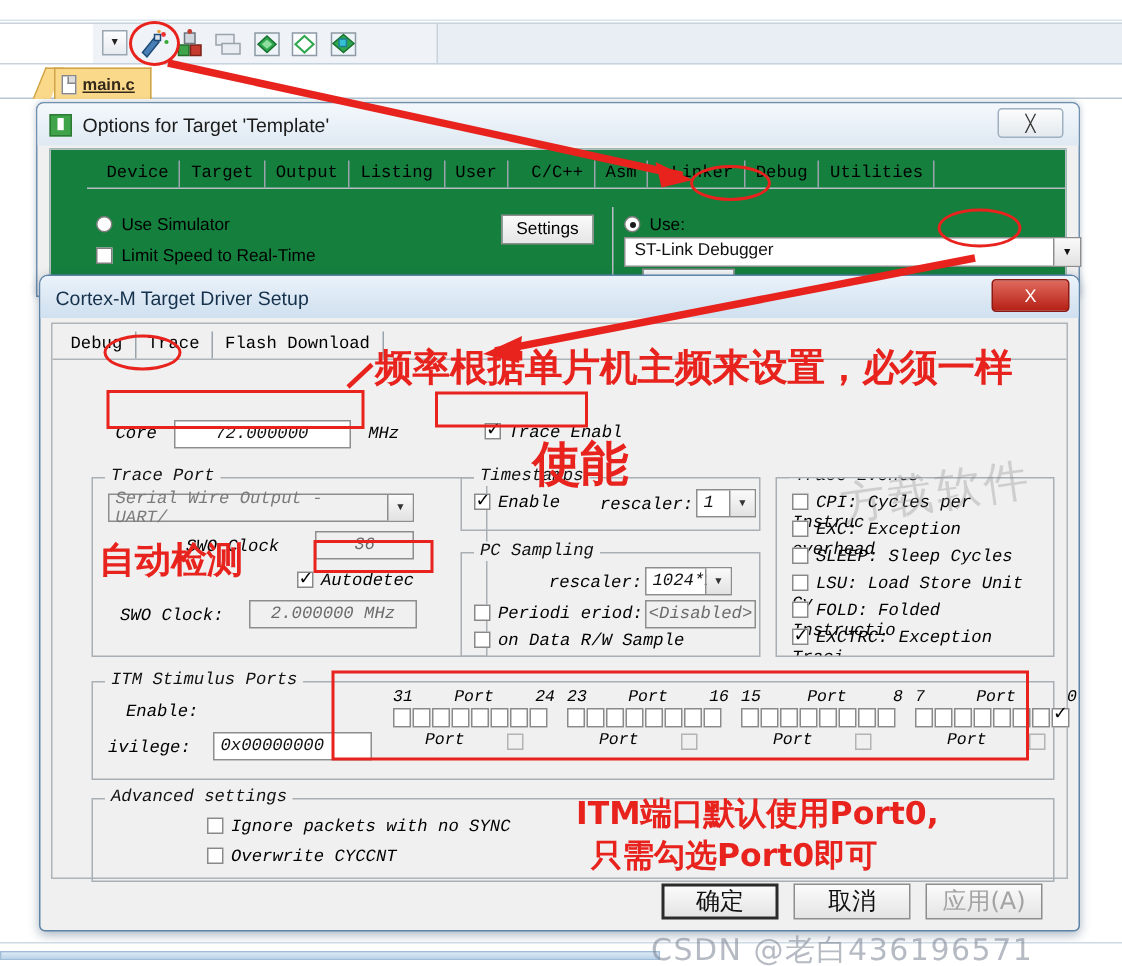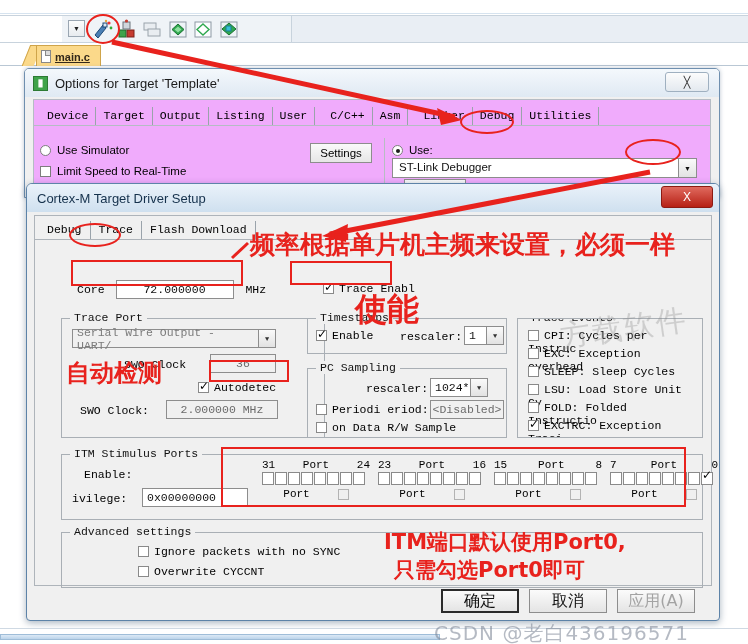--- a/index.html
+++ b/index.html
@@ -84,21 +84,21 @@
   }
   #options-title { font-size:13px; color:#1b1b1b; }
   #options-close {
     position:absolute; right:10px; top:3px; width:44px; height:20px;
     background:linear-gradient(#fcfcfc,#e3e9ef); border:1px solid #9fb0c0;
     border-radius:3px; display:flex; align-items:center; justify-content:center;
     font-size:11px; color:#333;
   }
   #options-body {
     position:absolute; left:8px; top:30px; right:8px; bottom:0;
-    background:#f0abfc; border:1px solid #b5bcc4; border-bottom:none;
+    background:#15803d; border:1px solid #b5bcc4; border-bottom:none;padding-left:24px;
   }
   #opt-tabs {
     display:flex; align-items:flex-end; height:26px; padding:4px 4px 0 6px;
     border-bottom:1px solid #b5bcc4; font-family:"Liberation Mono", monospace;
     font-size:11.5px;
   }
   .opt-tab {
     padding:2px 7px 3px 7px; border-right:1px solid #9aa3ab; white-space:nowrap;
   }
   .opt-tab.gap { margin-left:8px; }
@@ -169,21 +169,21 @@
   #cortex-body {
     position:absolute; left:7px; top:31px; right:7px; bottom:34px;
     background:#f0f0f0; border:1px solid #aeb4ba;
   }
   #cortex-tabs {
     display:flex; align-items:flex-end; height:24px; padding:3px 0 0 4px;
     font-family:"Liberation Mono", monospace; font-size:11.5px;
     border-bottom:1px solid #aeb4ba;
   }
   .cx-tab { padding:2px 8px 3px 8px; border-right:1px solid #9aa3ab; white-space:nowrap; }
-  #cortex-panel { position:relative; padding:6px; height:calc(100% - 24px); }
+  #cortex-panel { position:relative; padding:6px; height:calc(100% - 24px);font-style:italic; }
 
   .group {
     position:absolute; border:1px solid #a9afb5; background:transparent;
   }
   .group > .legend {
     position:absolute; top:-8px; left:8px; background:#f0f0f0; padding:0 4px;
     font-family:"Liberation Mono", monospace; font-size:11.5px; color:#111;
     white-space:nowrap;
   }
   .mono { font-family:"Liberation Mono", monospace; font-size:11.5px; }

